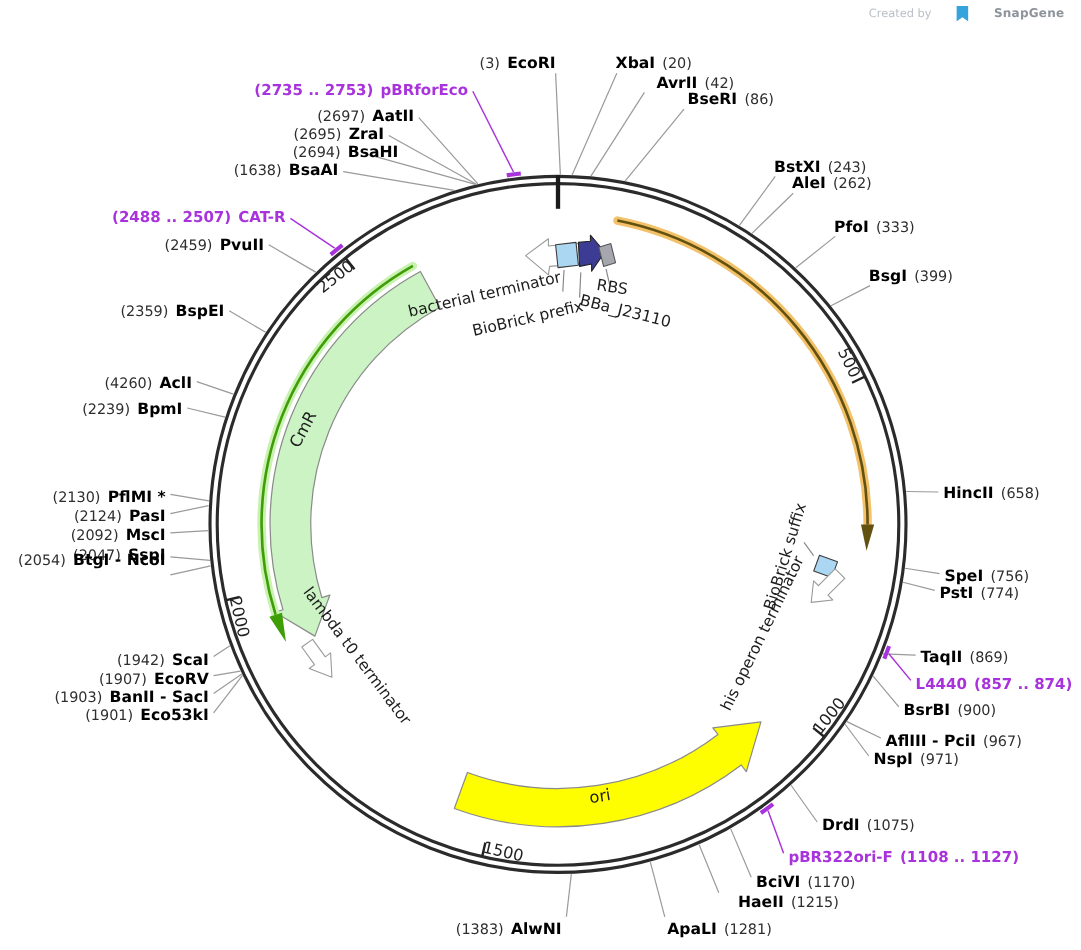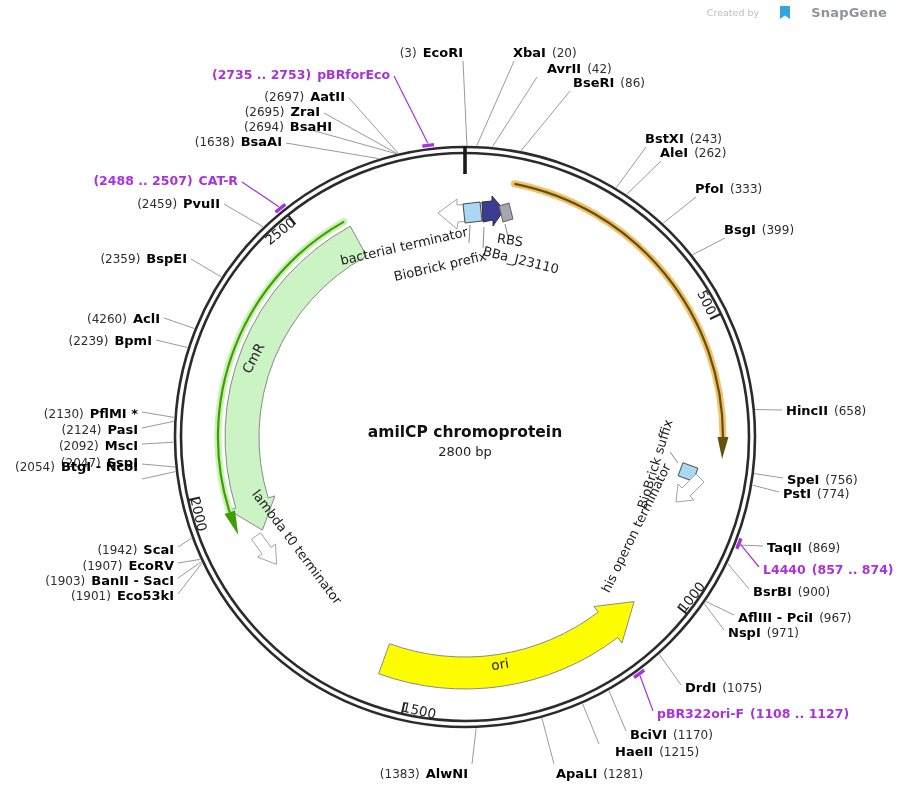--- a/index.html
+++ b/index.html
@@ -13,21 +13,21 @@
   .site .name{font-size:13px;color:#000;font-weight:700;}
   .site span + span{margin-left:6px;}
   .site.primer .num,.site.primer .name{color:var(--primer);font-weight:700;font-size:12.5px;}
   
   .center-title{position:absolute;left:465px;top:441px;transform:translate(-50%,-50%);text-align:center;}
   .plasmid-name{font-size:15.5px;font-weight:700;color:#111;}
   .plasmid-size{font-size:13px;color:#222;margin-top:3px;}
   
   .watermark{position:absolute;top:5px;right:14px;display:flex;align-items:center;gap:21px;}
   .wm-created{font-size:9.5px;color:#b9c0c7;}
-  .wm-brand{font-size:13px;color:#8d949b;font-weight:600;letter-spacing:.2px;}
+  .wm-brand{font-size:10px;color:#8d949b;font-weight:600;letter-spacing:.2px;}
 </style>
 </head>
 <body>
 
 <div id="stage">
   <svg id="map-svg" width="901" height="792" viewBox="0 0 901 792">
       <path d="M 350.3 226.2 A 240 240 0 0 0 235.8 508.1 L 229.1 510.2 L 262.4 530.1 L 274.9 495.9 L 268.2 498.0 A 206 206 0 0 1 366.6 256.0 Z" fill="#cbf3c4" stroke="#8a8a8a" stroke-width="1" stroke-linejoin="round"></path>
       <path d="M 378.6 673.7 A 252 252 0 0 0 617.7 637.5 L 621.9 643.1 L 634.1 601.6 L 594.0 606.5 L 598.3 612.0 A 220 220 0 0 1 389.5 643.7 Z" fill="#fffe00" stroke="#8a8a8a" stroke-width="1" stroke-linejoin="round"></path>
       <path d="M 344.1 221.6 A 247 247 0 0 0 229.7 512.3" fill="none" stroke="#c9f1b2" stroke-width="7" stroke-linecap="round"></path>
       <path d="M 344.1 221.6 A 247 247 0 0 0 229.7 512.3" fill="none" stroke="#3f9e06" stroke-width="2.2"></path>
@@ -152,24 +152,20 @@
       <div class="site align-r" style="left: 187px; top: 258px;"><span class="num">(2359)</span><span class="name">BspEI</span></div>
       <div class="site align-r" style="left: 220px; top: 203px;"><span class="num">(2459)</span><span class="name">PvuII</span></div>
       <div class="site align-r primer" style="left: 238px; top: 180px;"><span class="num">(2488 .. 2507)</span><span class="name">CAT-R</span></div>
       <div class="site align-r" style="left: 282px; top: 141px;"><span class="num">(1638)</span><span class="name">BsaAI</span></div>
       <div class="site align-r" style="left: 300px; top: 126px; margin-left: 32px;"><span class="num">(2694)</span><span class="name">BsaHI</span></div>
       <div class="site align-r" style="left: 320px; top: 111px;"><span class="num">(2695)</span><span class="name">ZraI</span></div>
       <div class="site align-r" style="left: 345px; top: 96px;"><span class="num">(2697)</span><span class="name">AatII</span></div>
       <div class="site align-r primer" style="left: 390px; top: 74px;"><span class="num">(2735 .. 2753)</span><span class="name">pBRforEco</span></div>
     </div>
 
-  <div class="center-title">
-    <div class="plasmid-name">amilCP chromoprotein</div>
-    <div class="plasmid-size">2800 bp</div>
-  </div>
 
   <div class="watermark">
     <span class="wm-created">Created by</span>
     <svg width="10" height="13" viewBox="0 0 10 13">
       <path d="M0 0 h10 v13 l-5 -3.6 L0 13 Z" fill="#35a3dc"></path>
     </svg>
     <span class="wm-brand">SnapGene</span>
   </div>
 </div>
 

